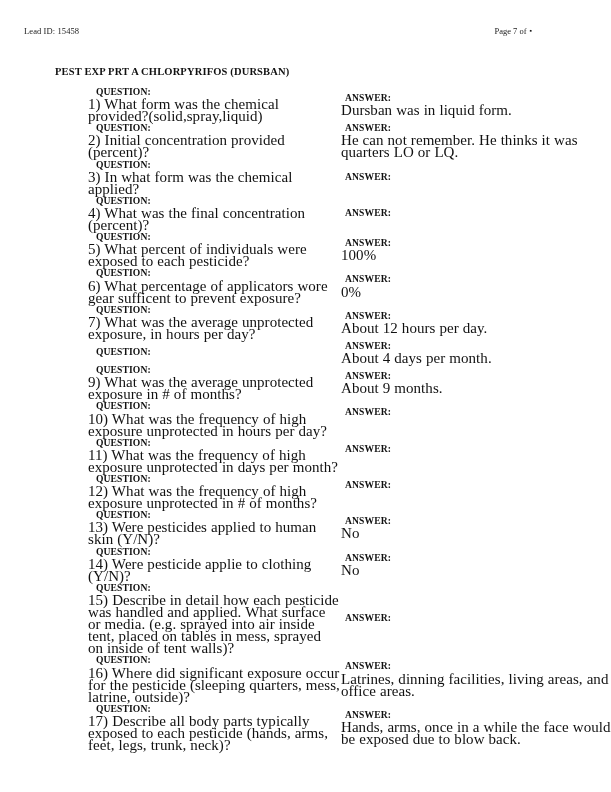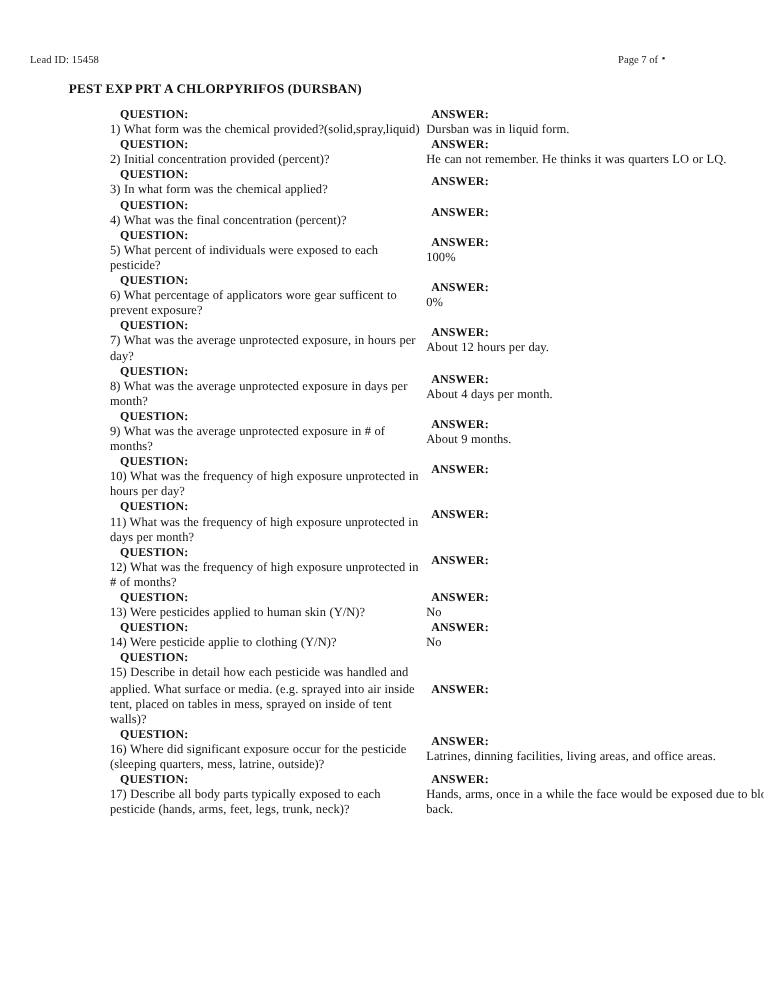--- a/index.html
+++ b/index.html
@@ -12,21 +12,21 @@
     height: 792px;
     position: relative;
     font-family: "Liberation Serif", "DejaVu Serif", serif;
     color: #111111;
     overflow: hidden;
   }
 
   
   .page-header {
     position: absolute;
-    top: 42px;
+    top: 26px;
     left: 0;
     width: 552px;
     height: 16px;
     font-family: Liberation Serif, serif;
   }
   .lead-id {
     position: absolute;
     left: 24px;
     top: 0;
     font-size: 8.5px;
@@ -95,21 +95,21 @@
     font-size: 9.6px;
     font-weight: bold;
     line-height: 12.1px;
     letter-spacing: 0.1px;
     padding-left: 8px;
   }
   .label-a {
     padding-left: 5px;
   }
   .text {
-    font-size: 10px;
+    font-size: 15px;
     line-height: 12.1px;
     letter-spacing: 0.05px;
     word-spacing: 0.2px;
     color: #111;
   }
   .text-a {
     padding-left: 1px;
   }
   .blank-line {
     font-size: 9.4px;
@@ -193,21 +193,20 @@
           <div class="text">7) What was the average unprotected exposure, in hours per day?</div>
         </div>
         <div class="col-a">
           <div class="label label-a">ANSWER:</div>
           <div class="text text-a">About 12 hours per day.</div>
         </div>
       </div>
       <div class="qa-row">
         <div class="col-q">
           <div class="label">QUESTION:</div>
-          <div class="text">8) What was the average unprotected exposure in days per month?</div>
         </div>
         <div class="col-a">
           <div class="label label-a">ANSWER:</div>
           <div class="text text-a">About 4 days per month.</div>
         </div>
       </div>
       <div class="qa-row">
         <div class="col-q">
           <div class="label">QUESTION:</div>
           <div class="text">9) What was the average unprotected exposure in # of months?</div>

